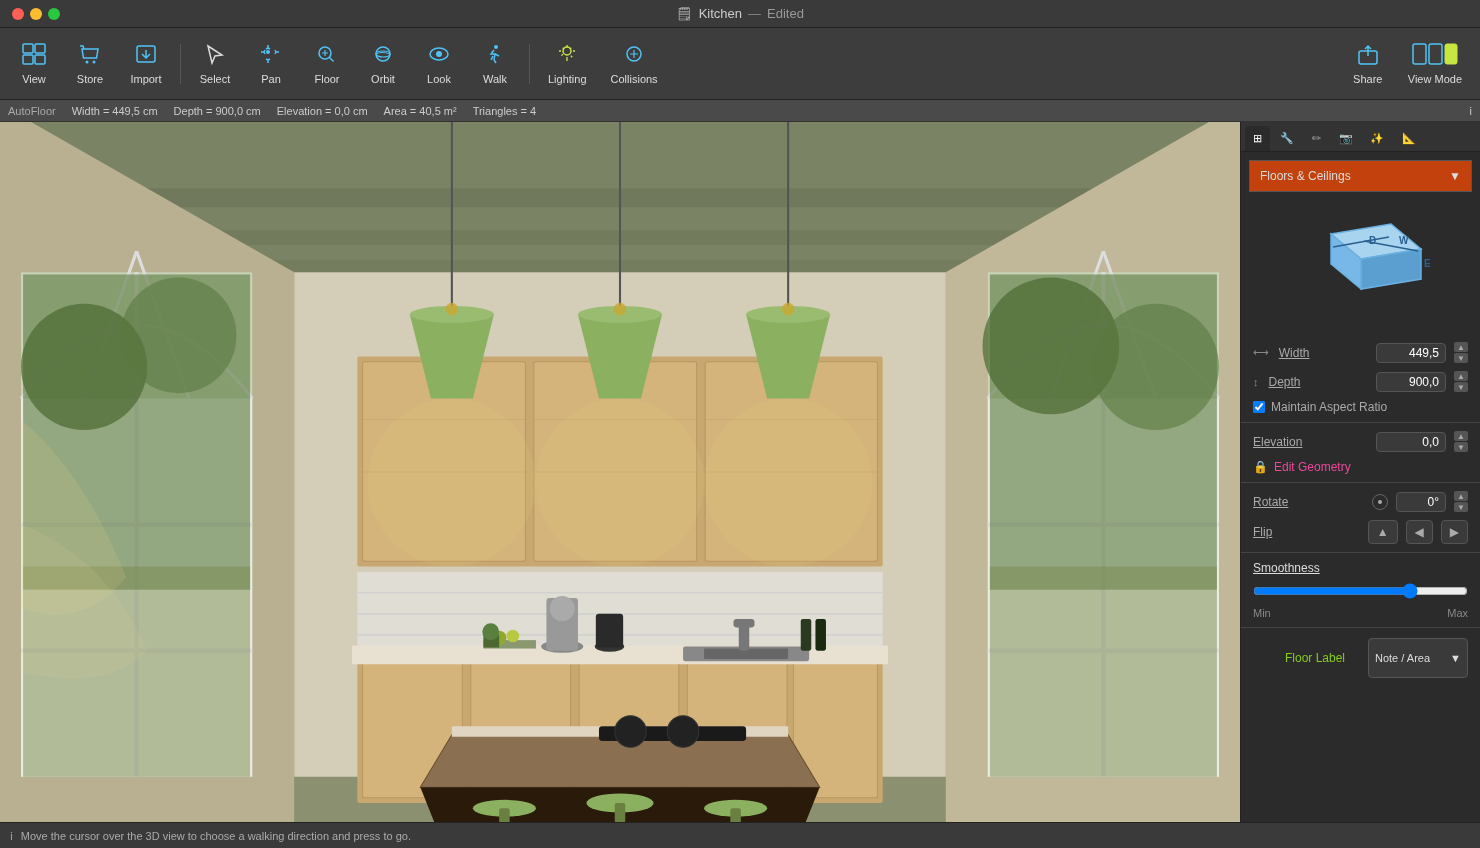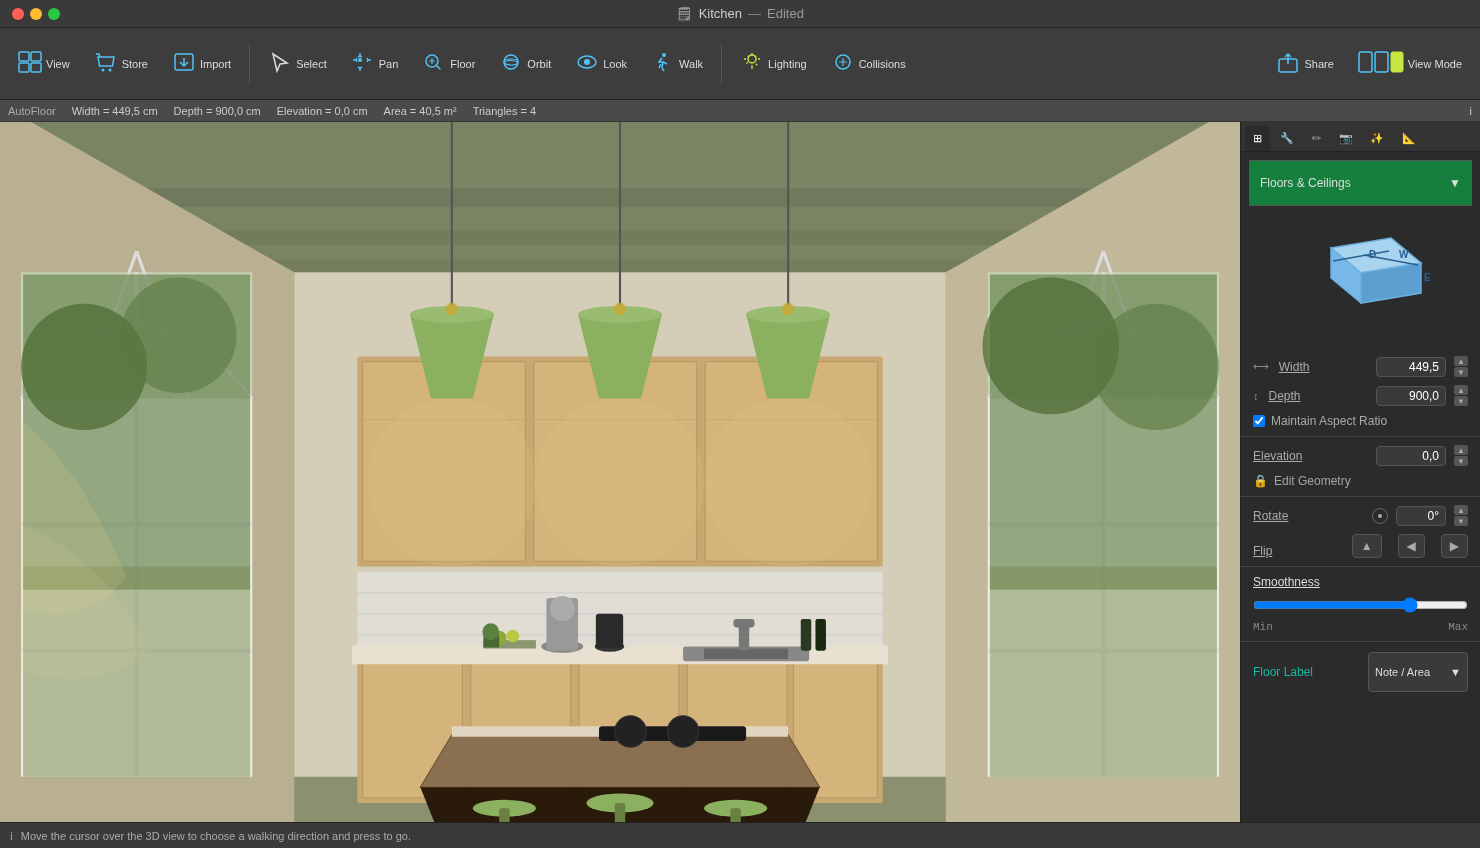--- a/index.html
+++ b/index.html
@@ -45,21 +45,21 @@
       height: 72px;
       background: #3d3d3d;
       display: flex;
       align-items: center;
       padding: 0 8px;
       border-bottom: 1px solid #222;
       gap: 4px;
     }
     .toolbar-item {
       display: flex;
-      flex-direction: row;
+      flex-direction: column;
       align-items: center;
       justify-content: center;
       padding: 6px 10px;
       border-radius: 6px;
       cursor: pointer;
       min-width: 52px;
       gap: 4px;
     }
     .toolbar-item .tb-icon {
       font-size: 22px;
@@ -140,22 +140,22 @@
     .panel-tab.active {
       background: #2b2b2b;
       color: #fff;
     }
 
     
     .panel-dropdown {
       display: flex;
       align-items: center;
       justify-content: space-between;
-      padding: 15px 10px;
-      background: #15803d;
+      padding: 8px 10px;
+      background: #c2410c;
       border: 1px solid #555;
       border-radius: 0;
       margin: 8px;
       font-size: 12px;
       color: #ddd;
       cursor: pointer;
     }
 
     
     .preview-3d {
@@ -228,21 +228,21 @@
     .edit-geo-row {
       display: flex;
       align-items: center;
       padding: 4px 12px;
       gap: 6px;
       cursor: pointer;
     }
     .lock-icon { font-size: 12px; color: #6a9fd8; }
     .edit-geo-label {
       font-size: 12px;
-      color: #a3a3a3;
+      color: #ec4899;
     }
 
     
     .rotate-row {
       display: flex;
       align-items: center;
       padding: 4px 12px;
       gap: 8px;
     }
     .rotate-handle {
@@ -257,23 +257,23 @@
     .rotate-dot {
       width: 4px;
       height: 4px;
       background: #aaa;
       border-radius: 50%;
     }
 
     
     .flip-row {
       display: flex;
-      align-items: flex-end;
+      align-items: center;
       padding: 4px 12px;
-      gap: 16px;
+      gap: 8px;
     }
     .flip-btn {
       background: #3a3a3a;
       border: 1px solid #555;
       border-radius: 4px;
       padding: 4px 8px;
       color: #aaa;
       font-size: 12px;
       cursor: pointer;
     }
@@ -281,38 +281,38 @@
     
     .slider-row {
       padding: 4px 12px;
     }
     .slider-labels {
       display: flex;
       justify-content: space-between;
       font-size: 11px;
       color: #888;
       margin-top: 4px;
-      font-family: Liberation Mono, monospace;
     }
     input[type=range] {
       width: 100%;
       accent-color: #007aff;
     }
 
     
     .floor-label-row {
       display: flex;
       align-items: center;
       padding: 6px 12px;
       gap: 8px;
     }
     .floor-label-text {
       font-size: 12px;
-      color: #14b8a6;
+      color: #84cc16;
       flex: 1;
+      margin-left: 32px;
     }
     .floor-label-dropdown {
       display: flex;
       align-items: center;
       justify-content: space-between;
       background: #3a3a3a;
       border: 1px solid #555;
       border-radius: 4px;
       padding: 13px 6px;
       font-size: 11px;

